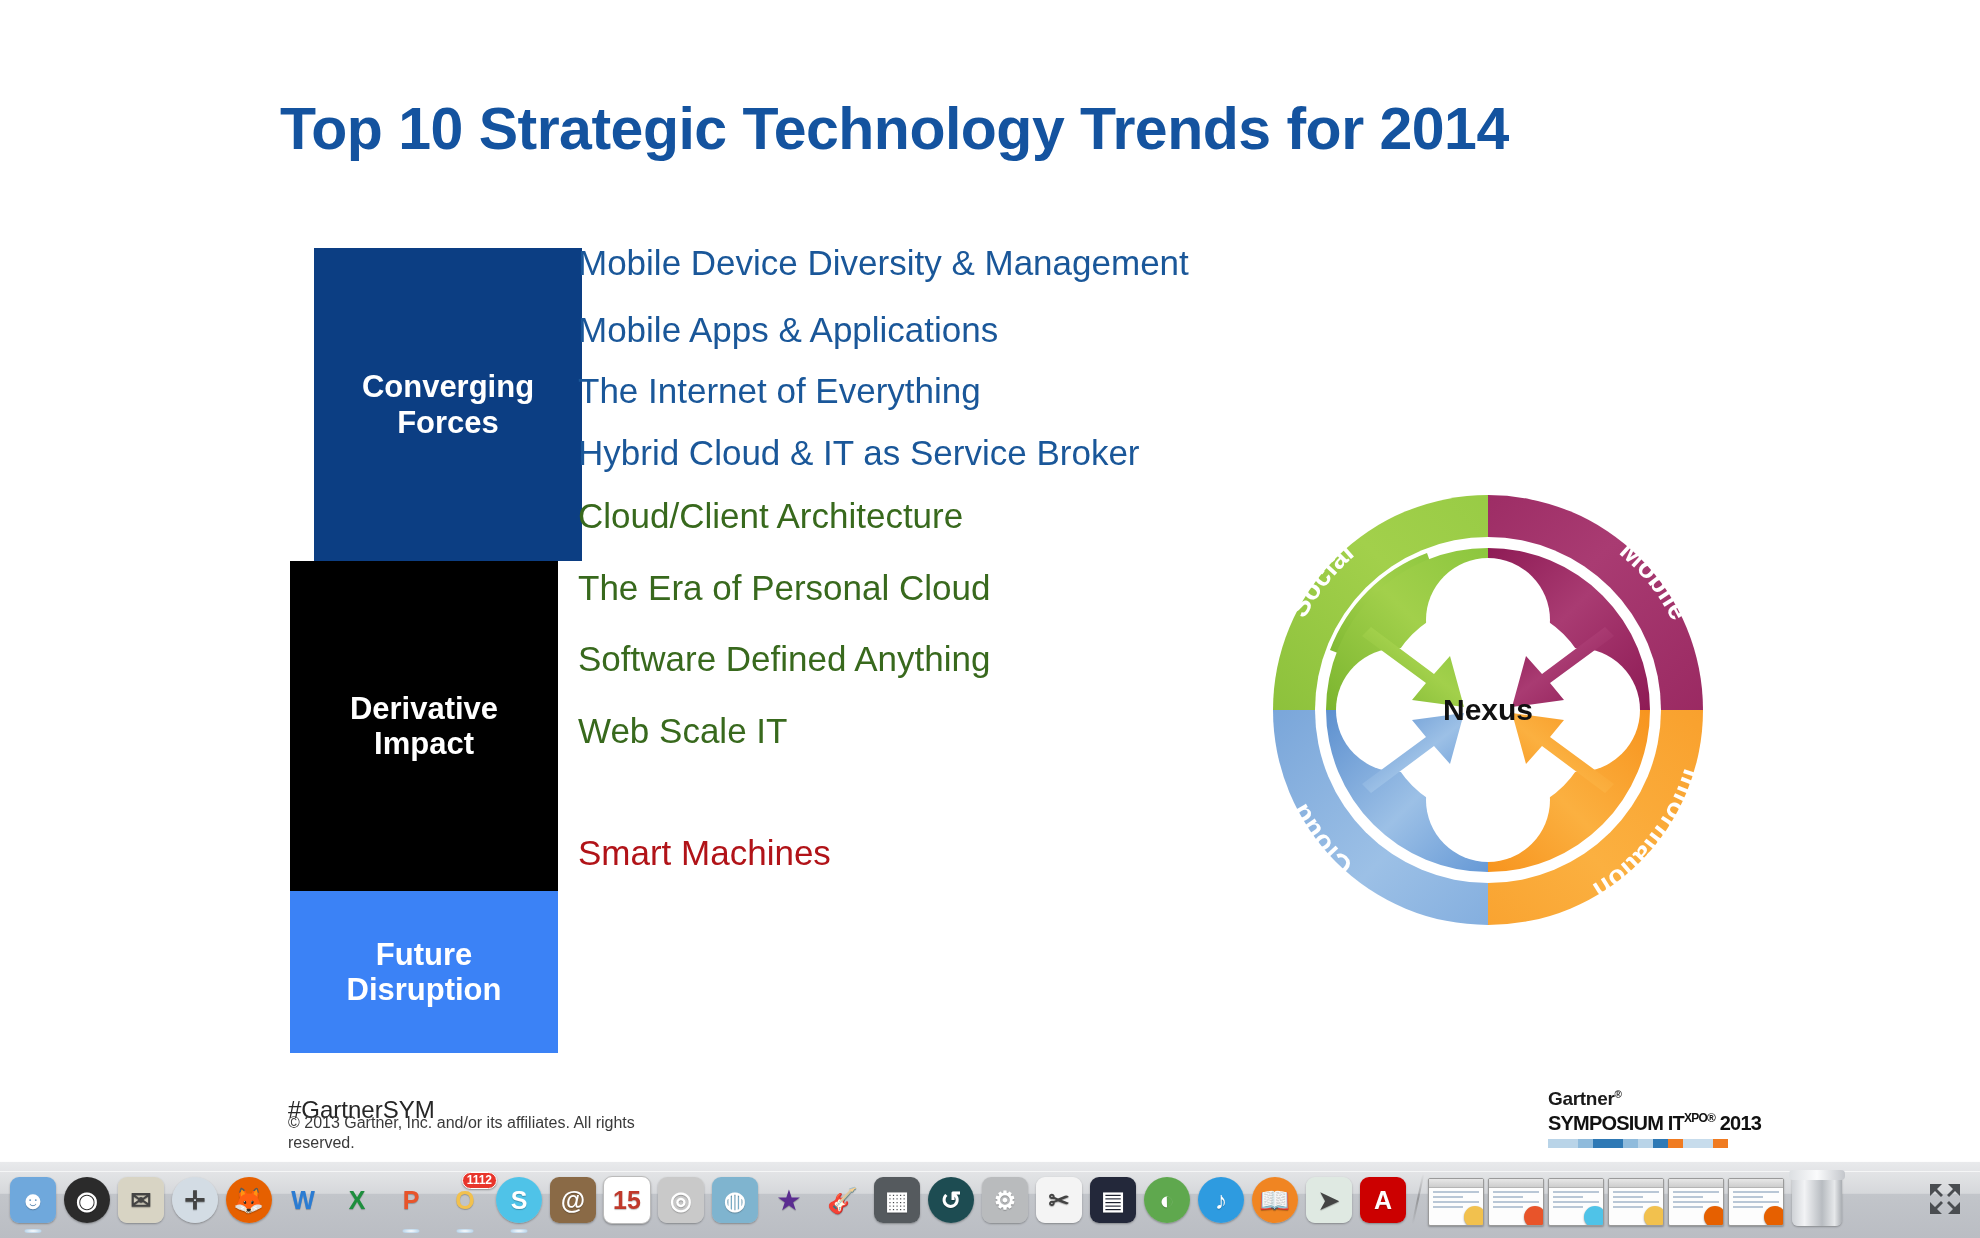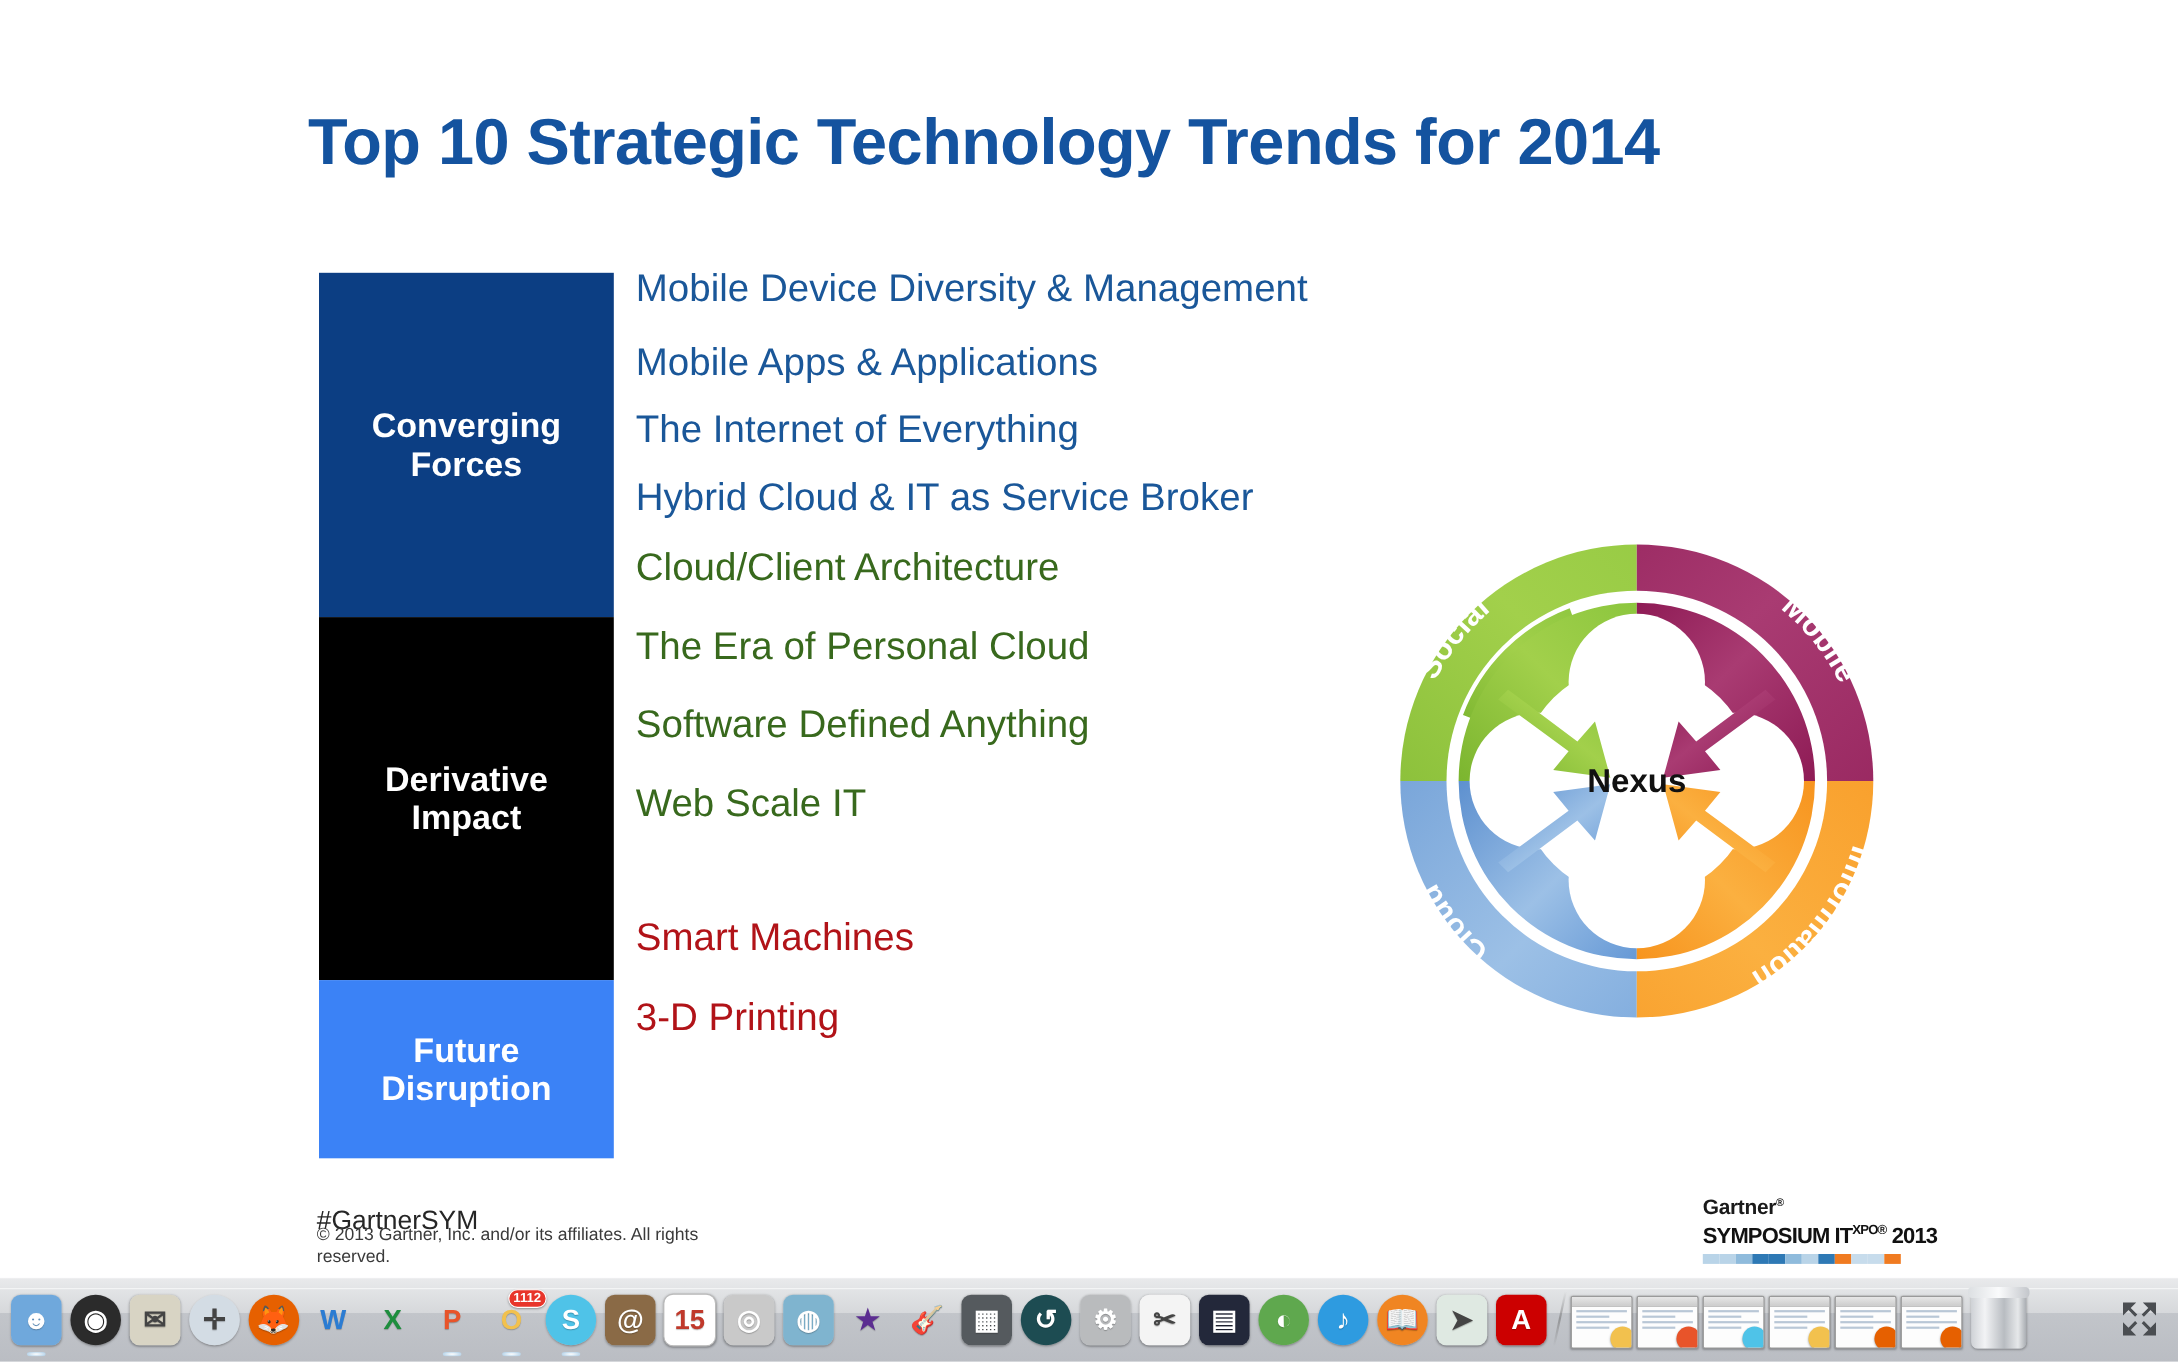--- a/index.html
+++ b/index.html
@@ -47,20 +47,21 @@
     justify-content: center;
     text-align: center;
     color: #ffffff;
     font-weight: bold;
     font-size: 31px;
     line-height: 1.13;
   }
   #cat-converging {
     top: 248px; height: 313px;
     background: #0C3E83;
+    margin-left: 24px;
   }
   #cat-derivative {
     top: 561px; height: 330px;
     background: #85C413;
   }
   #cat-future {
     top: 891px; height: 162px;
     background: #C10008;
   }
   .cat-label { padding: 0 6px; }
@@ -267,21 +268,20 @@
   <div id="trend-list">
     <div class="trend-item t-blue wrap" style="width: 640px; margin-bottom: 28px; color: rgb(26, 87, 153);">Mobile Device Diversity &amp; Management</div>
     <div class="trend-item t-blue" style="margin-bottom: 23px; color: rgb(26, 87, 153);">Mobile Apps &amp; Applications</div>
     <div class="trend-item t-blue" style="margin-bottom: 23px; color: rgb(26, 87, 153);">The Internet of Everything</div>
     <div class="trend-item t-blue" style="margin-bottom: 25px; color: rgb(26, 87, 153);">Hybrid Cloud &amp; IT as Service Broker</div>
     <div class="trend-item t-green" style="margin-bottom: 33px; color: rgb(56, 105, 29);">Cloud/Client Architecture</div>
     <div class="trend-item t-green" style="margin-bottom: 33px; color: rgb(56, 105, 29);">The Era of Personal Cloud</div>
     <div class="trend-item t-green" style="margin-bottom: 33px; color: rgb(56, 105, 29);">Software Defined Anything</div>
     <div class="trend-item t-green" style="margin-bottom: 84px; color: rgb(56, 105, 29);">Web Scale IT</div>
     <div class="trend-item t-red" style="margin-bottom: 33px; color: rgb(177, 19, 24);">Smart Machines</div>
-    <div class="trend-item t-red" style="color: rgb(177, 19, 24);">3-D Printing</div>
   </div>
 
   <div id="nexus">
     <svg width="500" height="560" viewBox="0 0 500 560">
       <defs>
         <linearGradient id="gSocial" x1="0" y1="1" x2="1" y2="0">
           <stop offset="0%" stop-color="#7BB52F"></stop>
           <stop offset="55%" stop-color="#A2D04B"></stop>
           <stop offset="100%" stop-color="#8CC63E"></stop>
         </linearGradient>

